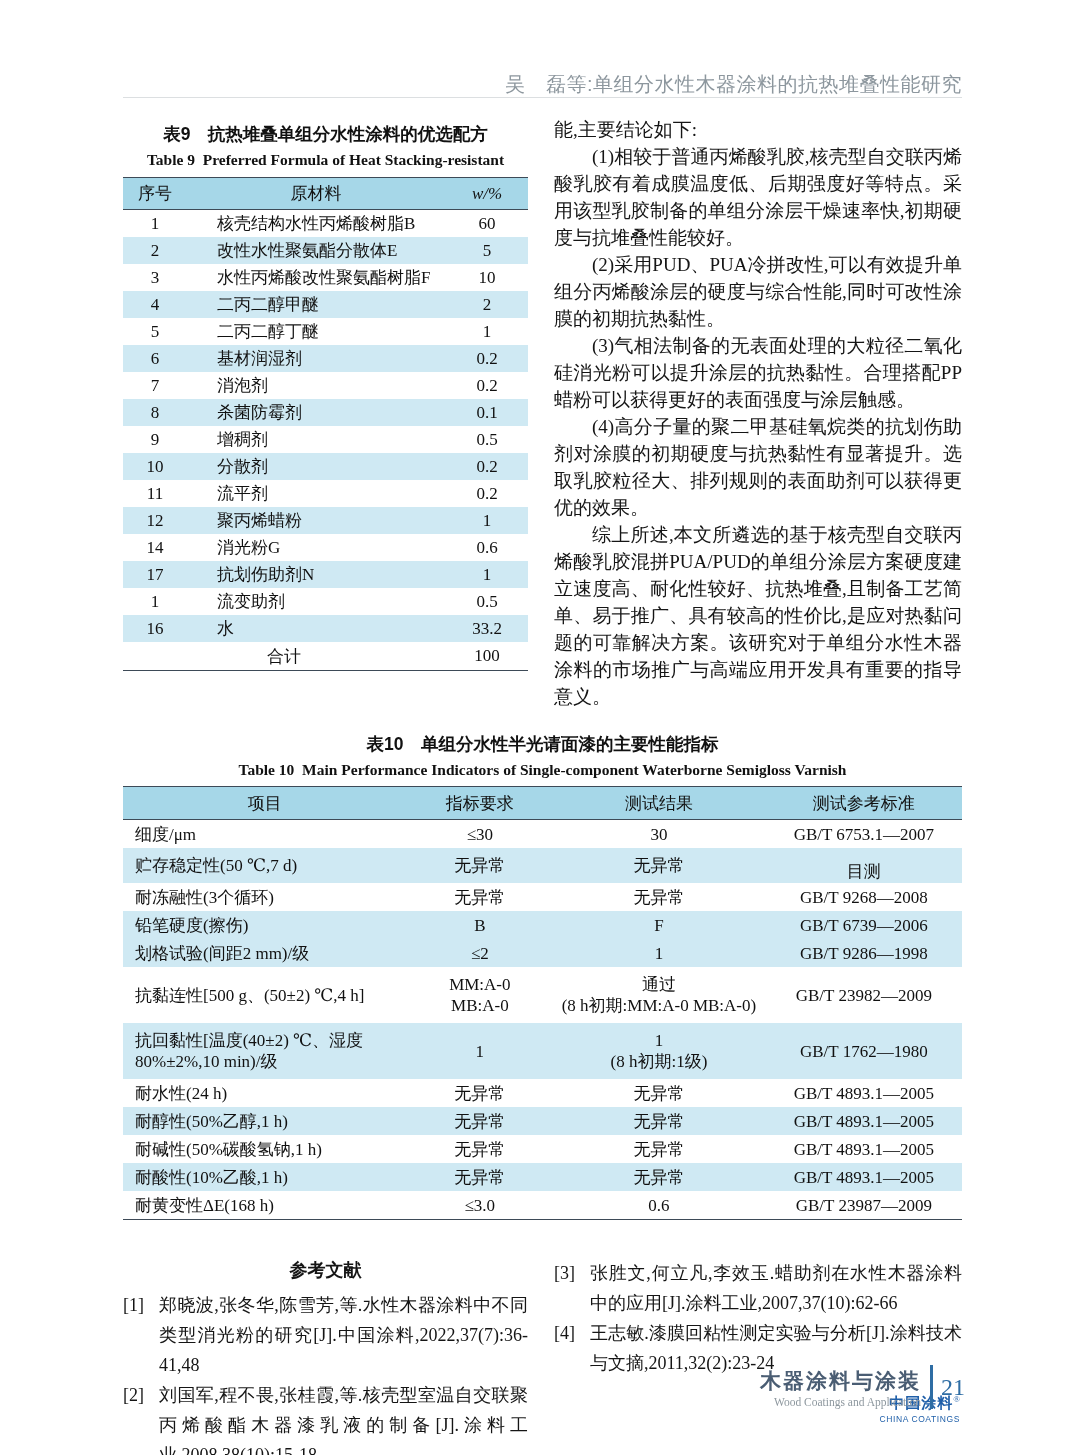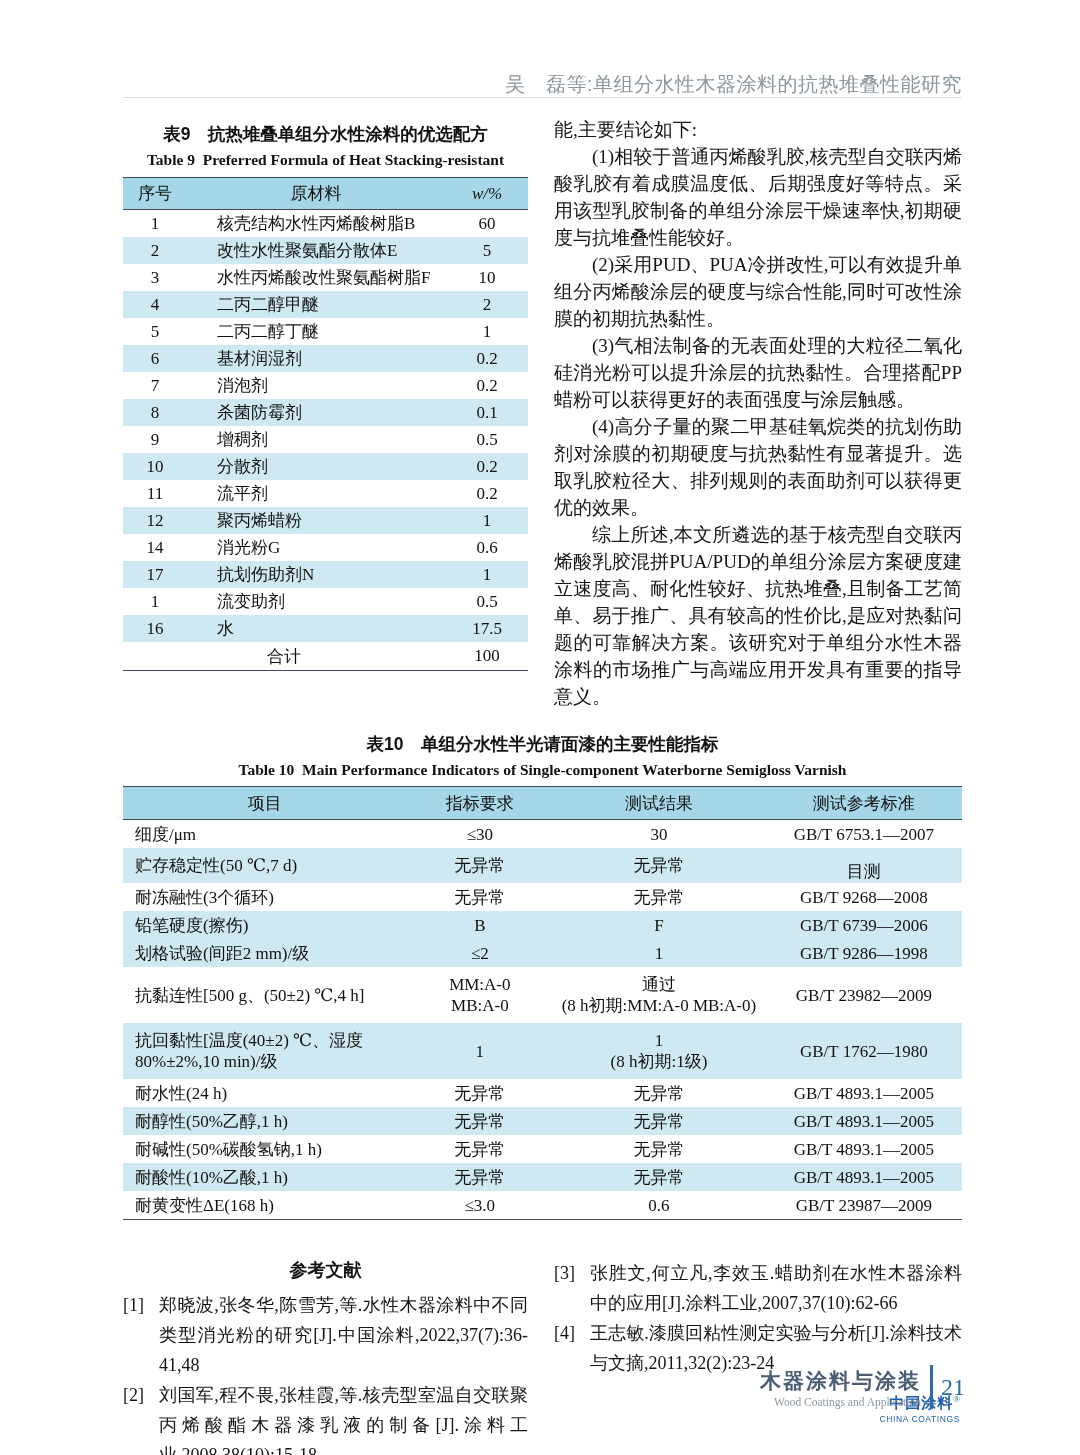--- a/index.html
+++ b/index.html
@@ -293,21 +293,21 @@
                 </td>
               </tr>
               <tr class="shade">
                 <td class="c-no">
                   <span class="line" style="display: block;">16</span>
                 </td>
                 <td class="c-name">
                   <span class="line" style="display: block;">水</span>
                 </td>
                 <td class="c-w">
-                  <span class="line" style="display: block;">17.5</span>
+                  <span class="line" style="display: block;">33.2</span>
                 </td>
               </tr>
             </tbody>
           <tbody>
             <tr class="total-row">
               <td colspan="2" class="total-label">合计</td>
               <td class="c-w">100</td>
             </tr>
           </tbody>
         </table>

